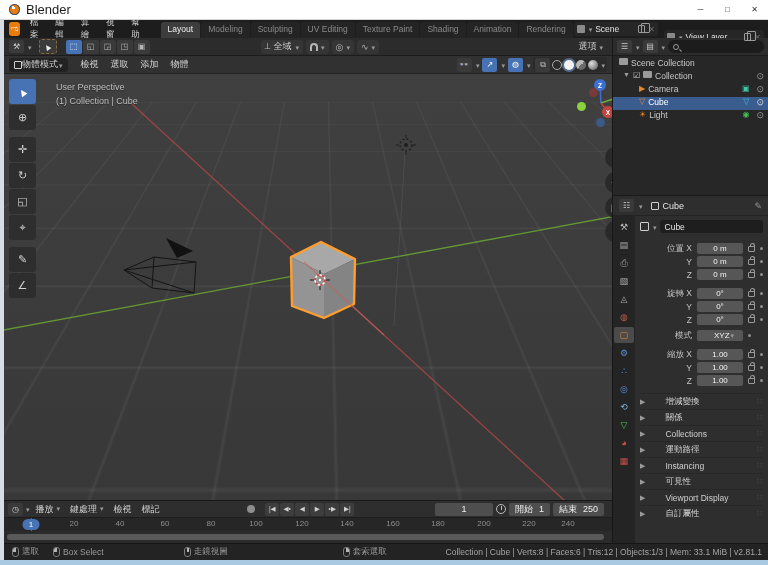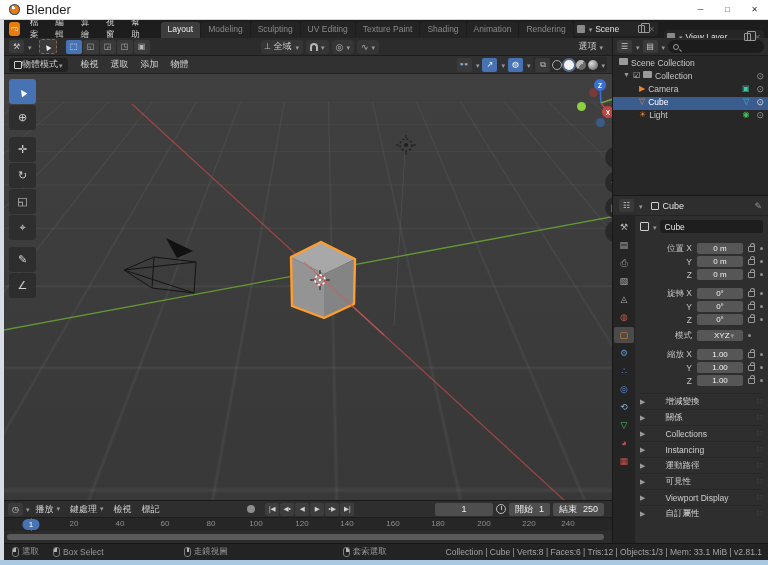--- a/index.html
+++ b/index.html
@@ -301,20 +301,24 @@
             <g stroke="#1a1a1a" stroke-width="1">
               <line x1="316" y1="196" x2="316" y2="200"></line>
                 <line x1="316" y1="212" x2="316" y2="216"></line>
               <line x1="306" y1="206" x2="310" y2="206"></line>
                 <line x1="322" y1="206" x2="326" y2="206"></line>
             </g>
             <circle cx="316" cy="206" r="1.2" fill="#fff"></circle>
           </g>
         </svg>
 
+        <div class="vp-text">
+          <div>User Perspective</div>
+          <div>(1) Collection | Cube</div>
+        </div>
 
         <div class="vtool">
           <span class="tbtn on">
               <span style="display:inline-block;transform:rotate(-35deg)">▲</span>
             </span>
           <span class="tbtn">⊕</span>
           <span class="tsep"></span>
           <span class="tbtn">✛</span>
           <span class="tbtn">↻</span>
           <span class="tbtn">◱</span>
@@ -555,26 +559,26 @@
                 <span>關係</span>
                 <span class="drag-dots">∷</span>
               </div>
             <div class="collapsed-row">
                 <span class="tri">▶</span>
                 <span>Collections</span>
                 <span class="drag-dots">∷</span>
               </div>
             <div class="collapsed-row">
                 <span class="tri">▶</span>
+                <span>運動路徑</span>
+                <span class="drag-dots">∷</span>
+              </div>
+            <div class="collapsed-row">
+                <span class="tri">▶</span>
                 <span>Instancing</span>
-                <span class="drag-dots">∷</span>
-              </div>
-            <div class="collapsed-row">
-                <span class="tri">▶</span>
-                <span>運動路徑</span>
                 <span class="drag-dots">∷</span>
               </div>
             <div class="collapsed-row">
                 <span class="tri">▶</span>
                 <span>可見性</span>
                 <span class="drag-dots">∷</span>
               </div>
             <div class="collapsed-row">
                 <span class="tri">▶</span>
                 <span>Viewport Display</span>

